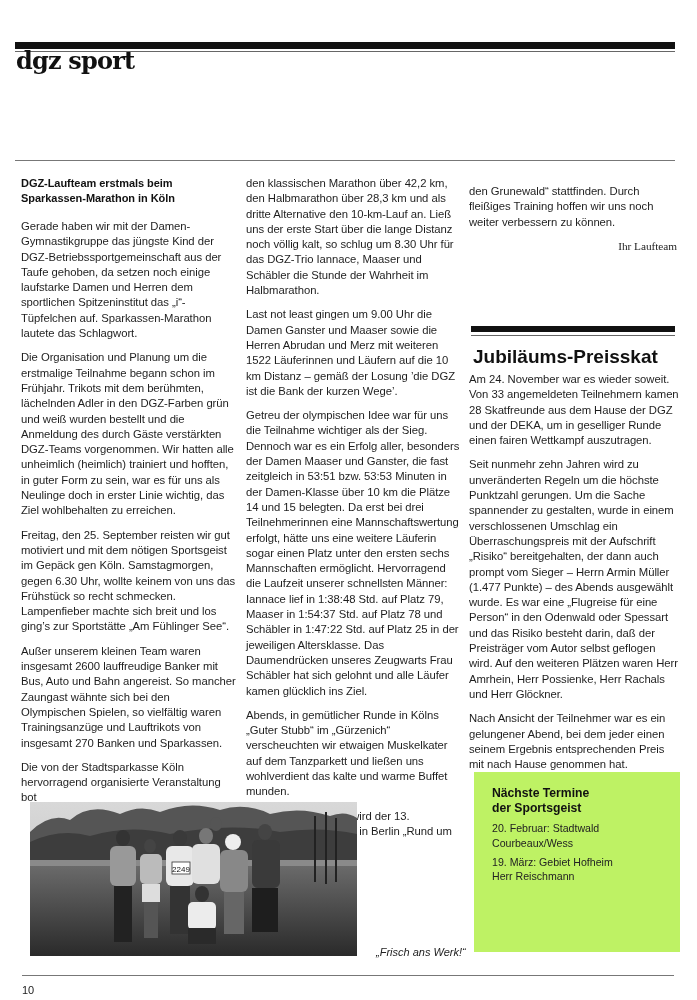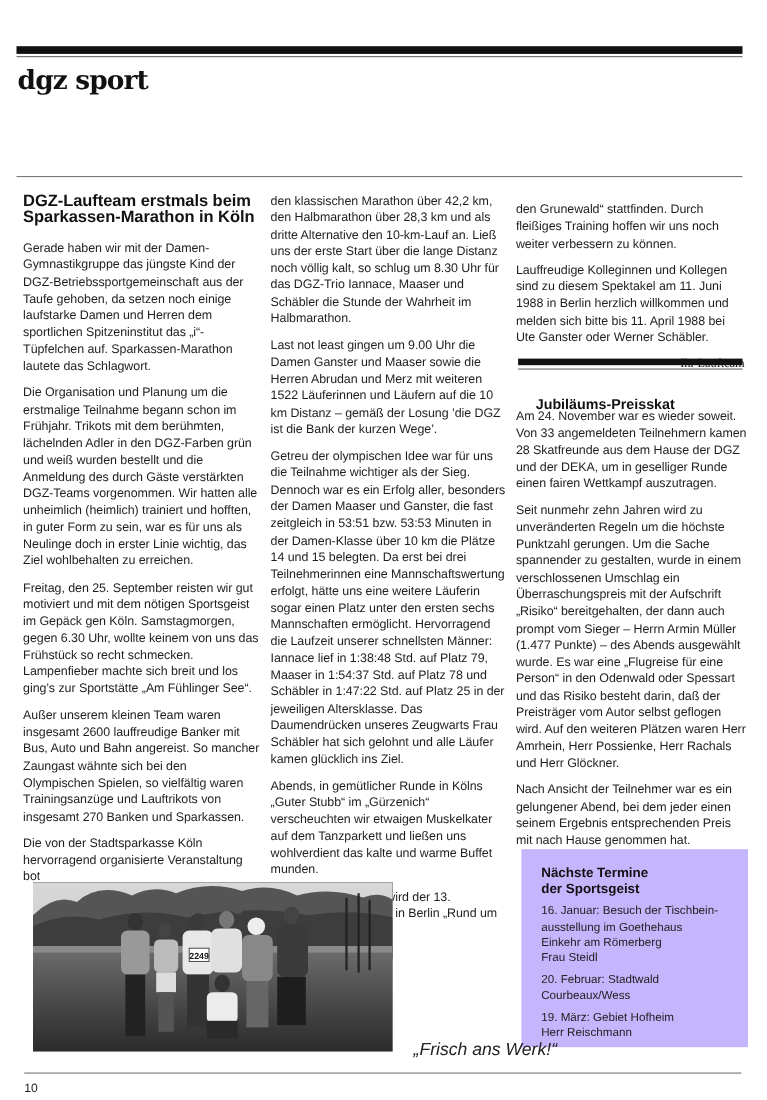--- a/index.html
+++ b/index.html
@@ -1,44 +1,44 @@
 <!DOCTYPE html>
 <html><head>
 <meta charset="utf-8">
 <style>
   html, body { margin: 0; padding: 0; background: #ffffff; }
   body { width: 697px; height: 1000px; position: relative; overflow: hidden; color: #1a1a1a; font-family: "Liberation Sans", sans-serif; }
   .abs { position: absolute; }
   .top-bar { left: 15px; top: 42px; width: 660px; height: 7px; background: #111; }
   .top-thin { left: 15px; top: 51px; width: 660px; height: 1px; background: #666; }
-  .section-title { left: 16px; top: 58px; font-family: "DejaVu Serif", serif; font-weight: bold; font-size: 24px; letter-spacing: -0.8px; color: #111; }
+  .section-title { left: 16px; top: 46px; font-family: "DejaVu Serif", serif; font-weight: bold; font-size: 24px; letter-spacing: -0.8px; color: #111; }
   .title-rule { left: 15px; top: 160px; width: 660px; height: 1px; background: #777; }
 
   .col { position: absolute; font-size: 11.3px; line-height: 15.3px; color: #1e1e1e; letter-spacing: -0.05px; }
   .col p { margin: 0 0 9px 0; }
   .col1 { left: 21px; top: 176px; width: 215px; }
   .col2 { left: 246px; top: 176px; width: 215px; }
   .col3 { left: 469px; top: 184px; width: 208px; }
 
-  h2.headline { margin: 0 0 14px 0; font-size: 15px; line-height: 14.5px; font-weight: bold; color: #111; }
+  h2.headline { margin: 0 0 14px 0; font-size: 11px; line-height: 14.5px; font-weight: bold; color: #111; }
   .signature { text-align: right; margin: 0 0 0 0; font-family: Liberation Serif, serif; }
   .sig-italic { text-align: right; font-style: italic; }
 
   .mid-bar { left: 471px; top: 326px; width: 204px; height: 6px; background: #111; }
   .mid-thin { left: 471px; top: 335px; width: 204px; height: 1px; background: #666; }
-  h2.sub-headline { position: absolute; left: 469px; top: 342px; margin: 18px; font-size: 13px; font-weight: bold; color: #111; }
+  h2.sub-headline { position: absolute; left: 469px; top: 342px; margin: 4px; font-size: 19px; font-weight: bold; color: #111; }
   .col3b { left: 469px; top: 372px; width: 210px; }
 
-  .box { position: absolute; left: 474px; top: 772px; width: 206px; height: 180px; background: #c4b5fd; }
+  .box { position: absolute; left: 474px; top: 772px; width: 206px; height: 180px; background: #bef264; }
   .box-inner { position: absolute; left: 18px; top: 14px; width: 185px; font-size: 10.6px; line-height: 14.4px; color: #222; }
   .box h3 { margin: 0 0 6px 0; font-size: 12.2px; line-height: 14.6px; font-weight: bold; color: #111; }
   .box p { margin: 0 0 5px 0; }
 
-  .photo { position: absolute; left: 30px; top: 802px; width: 327px; height: 154px; overflow: hidden; background: #555; font-weight: bold; }
-  .caption { position: absolute; left: 376px; top: 946px; font-style: italic; font-size: 16px; color: #222; }
+  .photo { position: absolute; left: 30px; top: 802px; width: 327px; height: 154px; overflow: hidden; background: #555; }
+  .caption { position: absolute; left: 376px; top: 946px; font-style: italic; font-size: 11px; color: #222; }
   .bottom-rule { left: 22px; top: 975px; width: 652px; height: 1px; background: #777; }
   .page-num { left: 22px; top: 984px; font-size: 11px; color: #222; }
 </style>
 </head>
 <body>
 
 <div class="abs top-bar"></div>
 <div class="abs top-thin"></div>
 <div class="abs section-title">dgz sport</div>
 <div class="abs title-rule"></div>
@@ -55,47 +55,40 @@
 <div class="col col2">
   <p>den klassischen Marathon über 42,2 km, den Halbmarathon über 28,3 km und als dritte Alternative den 10-km-Lauf an. Ließ uns der erste Start über die lange Distanz noch völlig kalt, so schlug um 8.30 Uhr für das DGZ-Trio Iannace, Maaser und Schäbler die Stunde der Wahrheit im Halbmarathon.</p>
   <p>Last not least gingen um 9.00 Uhr die Damen Ganster und Maaser sowie die Herren Abrudan und Merz mit weiteren 1522 Läuferinnen und Läufern auf die 10 km Distanz – gemäß der Losung ’die DGZ ist die Bank der kurzen Wege’.</p>
   <p>Getreu der olympischen Idee war für uns die Teilnahme wichtiger als der Sieg. Dennoch war es ein Erfolg aller, besonders der Damen Maaser und Ganster, die fast zeitgleich in 53:51 bzw. 53:53 Minuten in der Damen-Klasse über 10 km die Plätze 14 und 15 belegten. Da erst bei drei Teilnehmerinnen eine Mannschaftswertung erfolgt, hätte uns eine weitere Läuferin sogar einen Platz unter den ersten sechs Mannschaften ermöglicht. Hervorragend die Laufzeit unserer schnellsten Männer: Iannace lief in 1:38:48 Std. auf Platz 79, Maaser in 1:54:37 Std. auf Platz 78 und Schäbler in 1:47:22 Std. auf Platz 25 in der jeweiligen Altersklasse. Das Daumendrücken unseres Zeugwarts Frau Schäbler hat sich gelohnt und alle Läufer kamen glücklich ins Ziel.</p>
   <p>Abends, in gemütlicher Runde in Kölns „Guter Stubb“ im „Gürzenich“ verscheuchten wir etwaigen Muskelkater auf dem Tanzparkett und ließen uns wohlverdient das kalte und warme Buffet munden.</p>
   <p>Im kommenden Jahr wird der 13. Sparkassen-Marathon in Berlin „Rund um</p>
 </div>
 
 <div class="col col3">
   <p>den Grunewald“ stattfinden. Durch fleißiges Training hoffen wir uns noch weiter verbessern zu können.</p>
-  <p>Lauffreudige Kolleginnen und Kollegen sind zu diesem Spektakel am 11. Juni 1988 in Berlin herzlich willkommen und melden sich bitte bis 11. April 1988 bei Ute Ganster oder Werner Schäbler.</p>
   <p class="signature">Ihr Laufteam</p>
 </div>
 
 <div class="abs mid-bar"></div>
 <div class="abs mid-thin"></div>
 <h2 class="sub-headline">Jubiläums-Preisskat</h2>
 
 <div class="col col3b">
   <p>Am 24. November war es wieder soweit. Von 33 angemeldeten Teilnehmern kamen 28 Skatfreunde aus dem Hause der DGZ und der DEKA, um in geselliger Runde einen fairen Wettkampf auszutragen.</p>
   <p>Seit nunmehr zehn Jahren wird zu unveränderten Regeln um die höchste Punktzahl gerungen. Um die Sache spannender zu gestalten, wurde in einem verschlossenen Umschlag ein Überraschungspreis mit der Aufschrift „Risiko“ bereitgehalten, der dann auch prompt vom Sieger – Herrn Armin Müller (1.477 Punkte) – des Abends ausgewählt wurde. Es war eine „Flugreise für eine Person“ in den Odenwald oder Spessart und das Risiko besteht darin, daß der Preisträger vom Autor selbst geflogen wird. Auf den weiteren Plätzen waren Herr Amrhein, Herr Possienke, Herr Rachals und Herr Glöckner.</p>
   <p>Nach Ansicht der Teilnehmer war es ein gelungener Abend, bei dem jeder einen seinem Ergebnis entsprechenden Preis mit nach Hause genommen hat.</p>
   <p class="sig-italic">Peter Hildebrand</p>
 </div>
 
 <div class="box">
   <div class="box-inner">
     <h3>
       <span>Nächste Termine</span><br>
       <span>der Sportsgeist</span>
     </h3>
-    <p>
-      <span>16. Januar: Besuch der Tischbein-</span><br>
-      <span>ausstellung im Goethehaus</span><br>
-      <span>Einkehr am Römerberg</span><br>
-      <span>Frau Steidl</span>
-    </p>
     <p>
       <span>20. Februar: Stadtwald</span><br>
       <span>Courbeaux/Wess</span>
     </p>
     <p>
       <span>19. März: Gebiet Hofheim</span><br>
       <span>Herr Reischmann</span>
     </p>
   </div>
 </div>

